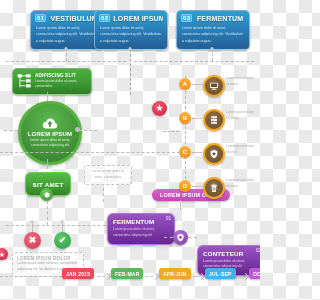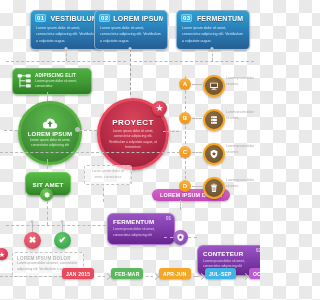--- a/index.html
+++ b/index.html
@@ -256,24 +256,20 @@
     </div>
     <div class="cTitle">LOREM IPSUM</div>
     <div class="cBody">Lorem ipsum dolor sit amet, consectetur adipiscing elit</div>
   </div>
 
   <div class="abs dash-h" style="left:79px;top:130px;width:18px;"></div>
   <div class="abs" style="left:75px;top:127px;width:5px;height:5px;border-radius:50%;background:#bdbdbd;"></div>
   <div class="abs dash-v" style="left:47px;top:159px;height:10px;"></div>
   <div class="abs dash-h" style="left:4px;top:130px;width:14px;"></div>
 
-  <div class="abs circ red-circle" style="left:97px;top:98px;">
-    <div class="cTitle">PROYECT</div>
-    <div class="cBody">Lorem ipsum dolor sit amet, consectetur adipiscing elit. Vestibulum a vulputate augue, at fermentum</div>
-  </div>
   <div class="abs star-badge" style="left:152px;top:101px;">
     <span>★</span>
   </div>
   <div class="abs dash-v" style="left:130px;top:170px;height:14px;"></div>
   <div class="abs dash-h" style="left:163px;top:131px;width:16px;"></div>
 
   <div class="abs sitamet" style="left:25px;top:172px;">
     <span>SIT AMET</span>
   </div>
   <div class="abs gear-chip" style="left:40px;top:188px;">

